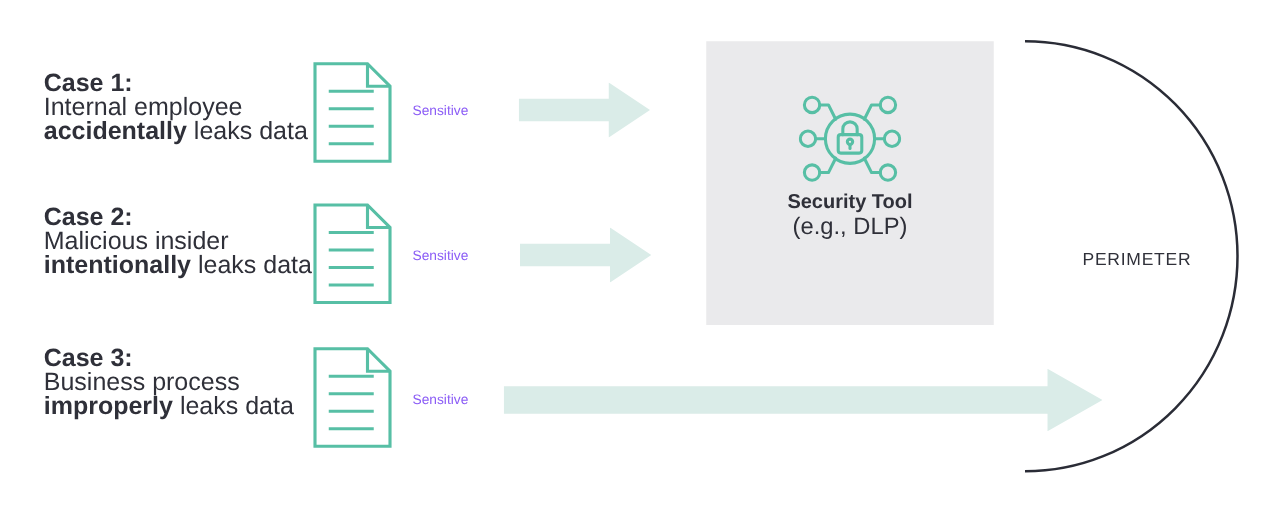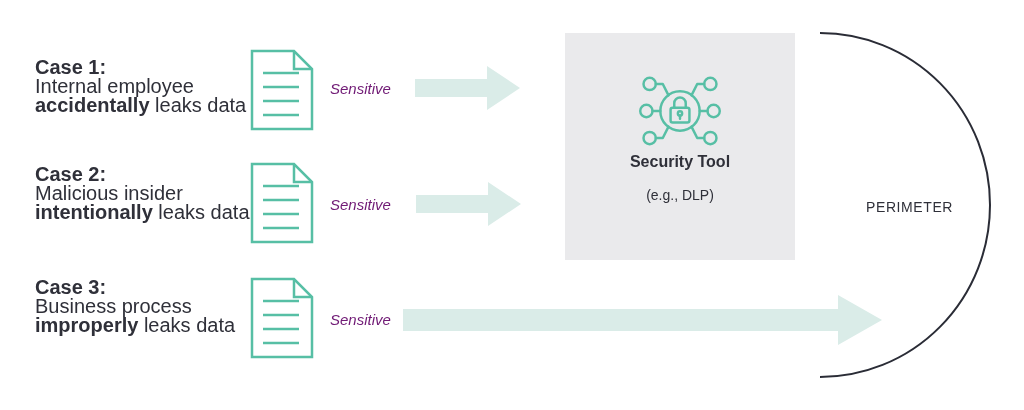--- a/index.html
+++ b/index.html
@@ -16,32 +16,32 @@
     left:35px;
     font-size:20px;
     line-height:19px;
     color:#2f3039;
   }
   .case-text .case-title{font-weight:700;}
   .case-text .bold{font-weight:700;}
   .doc-icon{position:absolute;left:247px;width:70px;height:82px;}
   .sensitive{
     position:absolute;left:330px;
-    font-size:15px;line-height:18px;color:#701a75;font-style:italic;
+    font-size:11px;line-height:18px;color:#8b5cf6;
   }
   .arrow{position:absolute;}
   .sec-box{
     position:absolute;left:565px;top:33px;width:230px;height:227px;
     background:#eaeaec;
     display:flex;flex-direction:column;align-items:center;
     box-sizing:border-box;
   }
   .sec-icon{margin-top:37px;width:82px;height:82px;}
   .sec-title{font-size:16px;font-weight:700;color:#2f3039;line-height:19px;}
-  .sec-sub{font-size:14px;color:#2f3039;line-height:19px;margin-top:15px;}
+  .sec-sub{font-size:19px;color:#2f3039;line-height:19px;margin-top:1px;}
   .perimeter-svg{position:absolute;left:0;top:0;pointer-events:none;}
   .perimeter-label{
     position:absolute;left:866px;top:199px;
     font-size:14px;letter-spacing:0.6px;color:#2f3039;
   }
   .r1{top:58px;} .r2{top:165px;} .r3{top:278px;}
   .d1{top:49px;} .d2{top:162px;} .d3{top:277px;}
   .s1{top:80px;} .s2{top:196px;} .s3{top:311px;}
 </style>
 </head>

